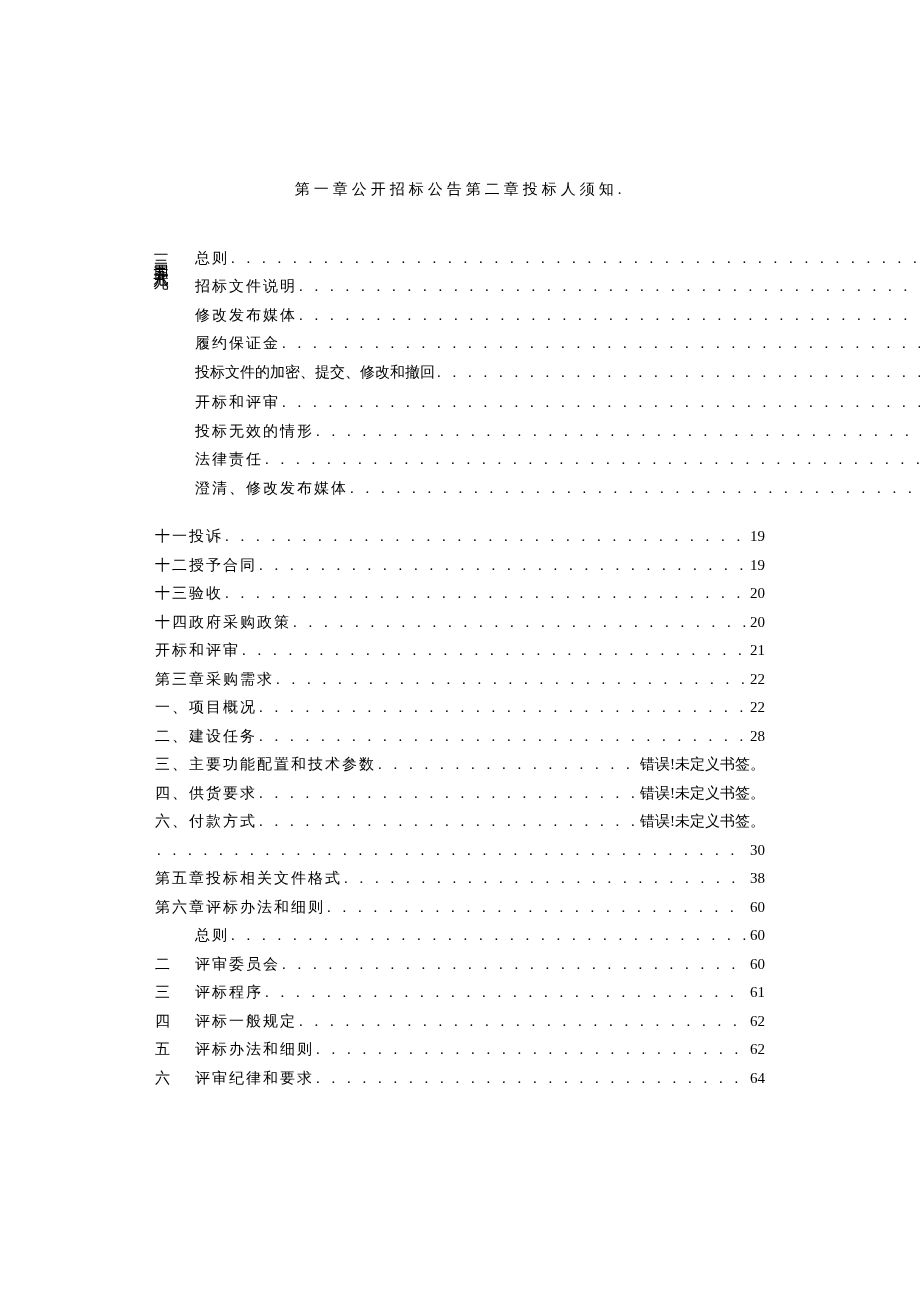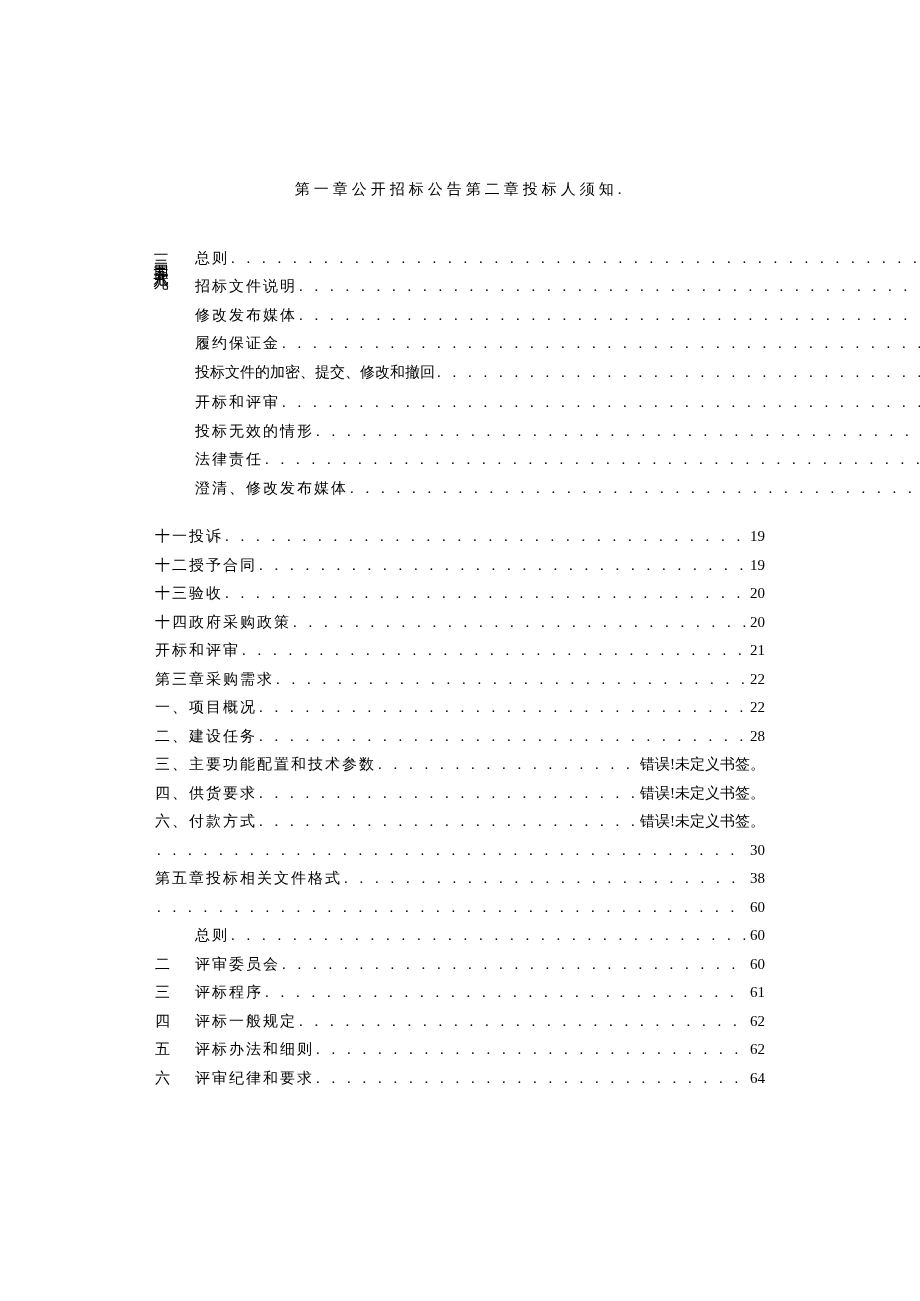--- a/index.html
+++ b/index.html
@@ -186,20 +186,21 @@
   <div class="toc-row">
       <span class="dots"></span>
       <span class="page">30</span>
     </div>
   <div class="toc-row">
       <span class="toc-label">第五章投标相关文件格式</span>
       <span class="dots"></span>
       <span class="page">38</span>
     </div>
   <div class="toc-row">
+      <span class="toc-label">第六章评标办法和细则</span>
       <span class="dots"></span>
       <span class="page">60</span>
     </div>
 </div>
 
 <div>
   <div class="indent-row">
       <span class="prefix-col single-prefix"></span>
       <span class="toc-label">总则</span>
       <span class="dots"></span>

